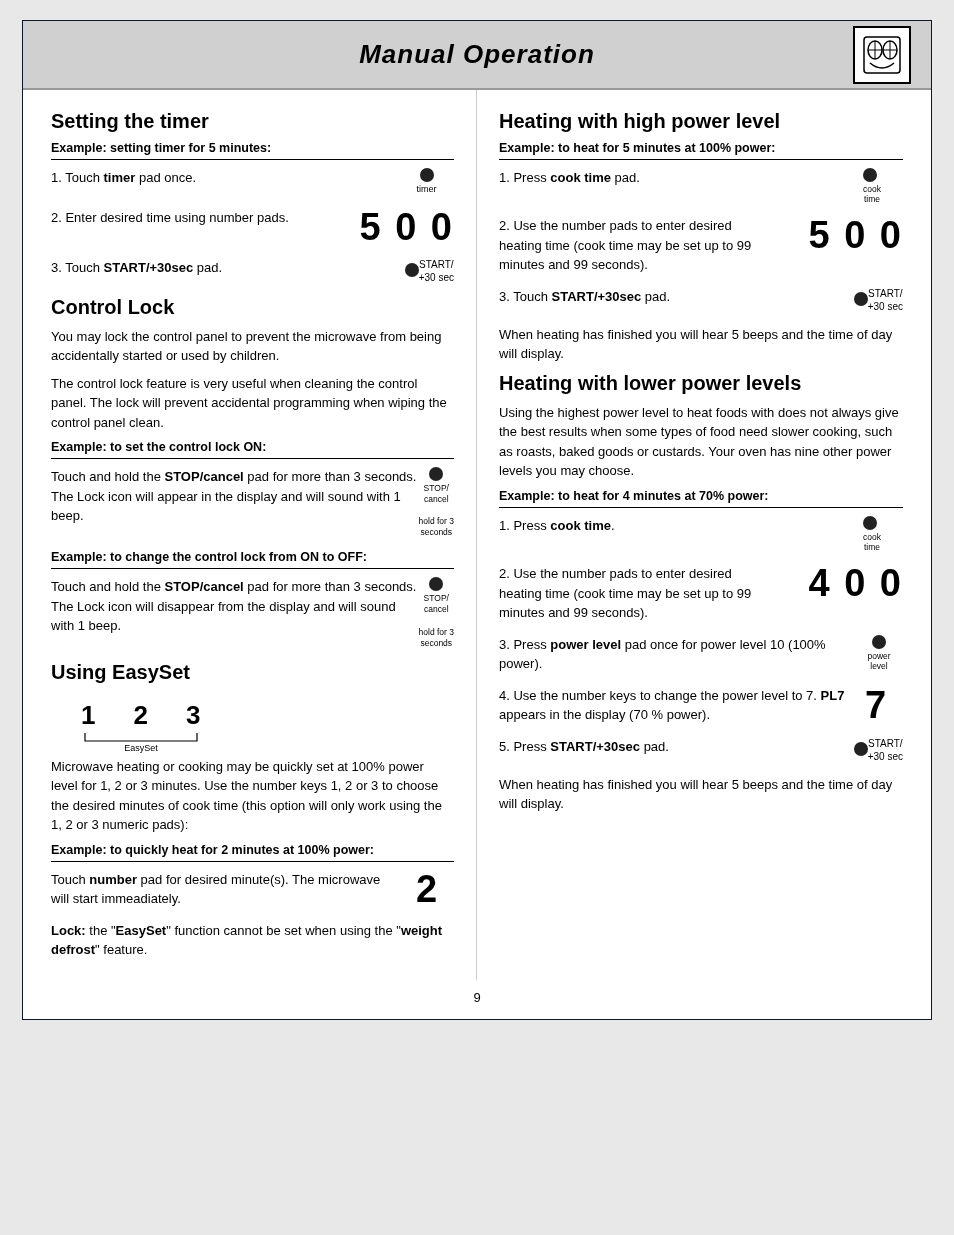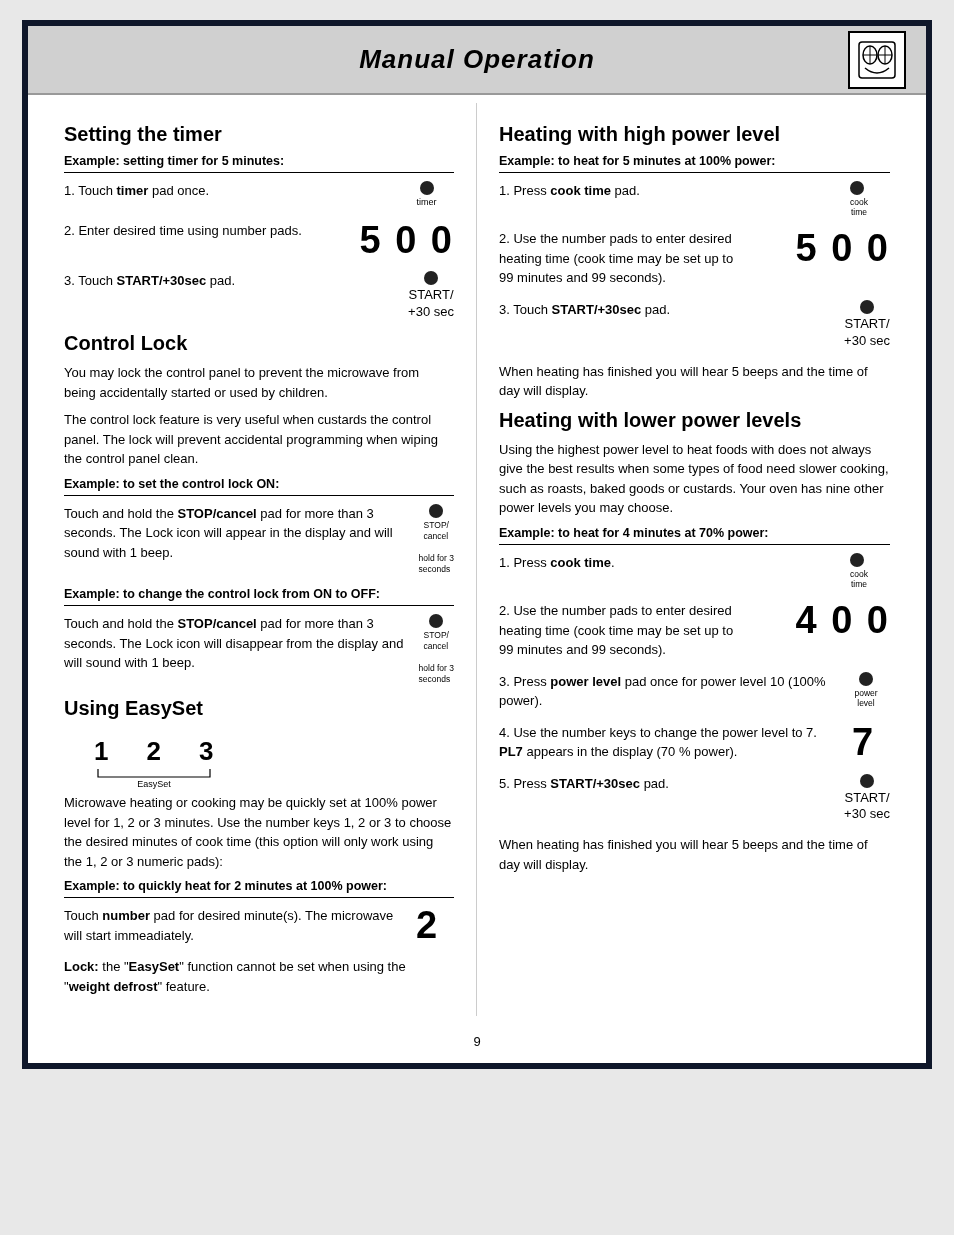--- a/index.html
+++ b/index.html
@@ -9,21 +9,21 @@
       font-size: 13px;
       color: #000;
       width: 954px;
       min-height: 1235px;
     }
     .page {
       background: #fff;
       width: 910px;
       margin: 20px auto;
       padding: 0;
-      border: 6px solid #0f172a;
+      border: 1px solid #0f172a;
     }
     .header {
       background: #d0d0d0;
       text-align: center;
       padding: 18px 10px;
       position: relative;
       border-bottom: 2px solid #999;
     }
     .header h1 {
       font-size: 26px;
@@ -40,21 +40,21 @@
       height: 58px;
       border: 2px solid #000;
       background: #fff;
       display: flex;
       align-items: center;
       justify-content: center;
       font-size: 28px;
     }
     .content {
       display: flex;
-      padding: 8px;
+      padding: 0;
     }
     .left-col {
       width: 50%;
       padding: 20px 22px 20px 28px;
       border-right: 1px solid #ccc;
     }
     .right-col {
       width: 50%;
       padding: 20px 28px 20px 22px;
     }
@@ -107,31 +107,32 @@
     }
     .large-num {
       font-size: 38px;
       font-weight: bold;
       line-height: 1;
       letter-spacing: 2px;
       margin-left: 47px;
     }
     .start-icon {
       display: flex;
-      flex-direction: column;
+      flex-direction: row;
       align-items: center;
-      font-size: 13px;
+      font-size: 10px;
       text-align: center;
       line-height: 1.3;
     }
     .stop-icon {
       display: flex;
       flex-direction: column;
       align-items: center;
       font-size: 8.5px;
+      text-align: center;
       line-height: 1.3;
     }
     .para {
       font-size: 13px;
       line-height: 1.5;
       margin-bottom: 8px;
     }
     .footnote {
       font-size: 13px;
       margin-top: 8px;
@@ -225,21 +226,21 @@
             <div class="bullet-circle"></div>
             <span>START/<br>+30 sec</span>
           </div>
         </div>
 
       </div>
 
       <div>
         <div class="section-title">Control Lock</div>
         <p class="para">You may lock the control panel to prevent the microwave from being accidentally started or used by children.</p>
-        <p class="para">The control lock feature is very useful when custards the control panel. The lock will prevent accidental programming when wiping the control panel clean.</p>
+        <p class="para">The control lock feature is very useful when cleaning the control panel. The lock will prevent accidental programming when wiping the control panel clean.</p>
 
         <div class="example-label">Example: to set the control lock ON:</div>
         <hr class="example-line">
 
         <div class="step-row">
           <div class="step-text">
             Touch and hold the <strong>STOP/cancel</strong> pad for more than 3 seconds. The Lock icon will appear in the display and will sound with 1 beep.
           </div>
           <div class="stop-icon">
             <div class="bullet-circle"></div>

